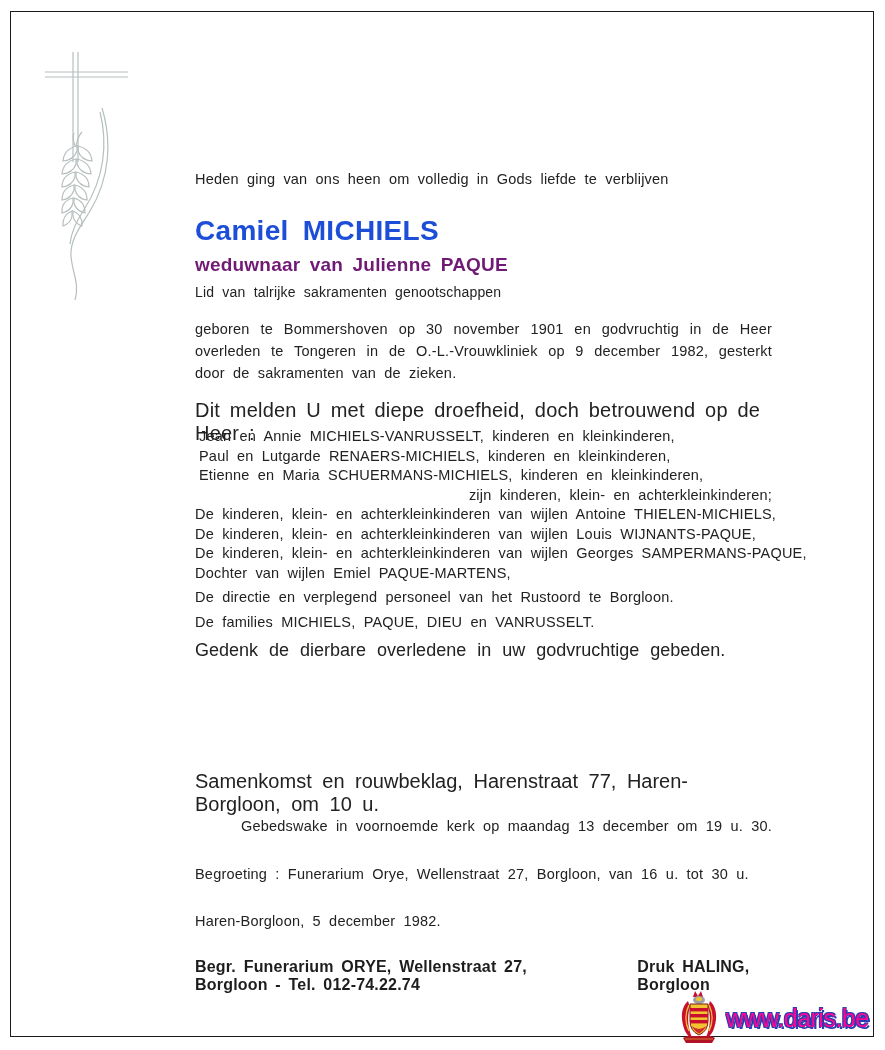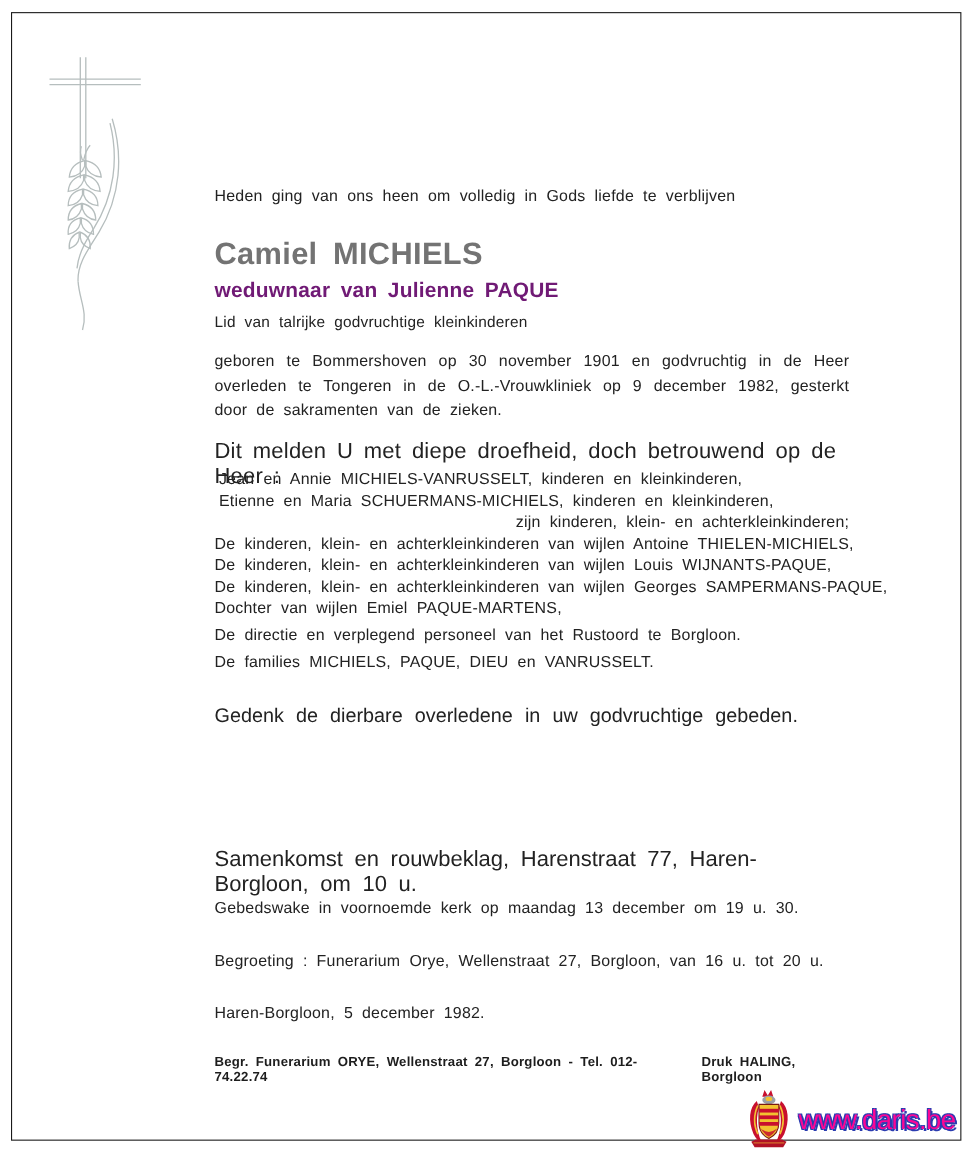--- a/index.html
+++ b/index.html
@@ -9,37 +9,37 @@
   }
   .frame{
     position:absolute;left:10px;top:11px;width:864px;height:1026px;
     border:1.5px solid #1a1a1a;box-sizing:border-box;
   }
   .abs{position:absolute;left:195px;width:577px;}
   .ws{word-spacing:4px;letter-spacing:.2px;}
   .body-txt{font-size:14.5px;line-height:22px;}
   .just{text-align:justify;}
   .intro{top:171px;font-size:14.5px;}
-  .name{top:215px;font-size:28px;font-weight:700;color:#737373;letter-spacing:.3px;word-spacing:6px;}
+  .name{top:215px;font-size:28px;font-weight:700;color:#1d4ed8;letter-spacing:.3px;word-spacing:6px;}
   .relation{top:254px;font-size:19px;font-weight:700;color:#701a75;}
   .membership{top:284px;font-size:14px;}
   .life{top:318px;}
   .announce{top:399px;font-size:20px;}
   .mourners{top:427px;font-size:14.5px;line-height:19.5px;}
   .mourners .line{white-space:nowrap;}
   .mourners .indent{padding-left:4px;}
   .mourners .right{text-align:right;}
   .mourners .gap{margin-top:5px;}
   .remember{top:640px;font-size:18px;word-spacing:6px;}
   .service{top:684px;}
   .gathering{top:770px;font-size:20px;word-spacing:5px;}
-  .vigil{top:818px;font-size:14.5px;}
+  .vigil{top:818px;font-size:14.5px;text-align:right;}
   .visit{top:866px;font-size:14.5px;}
   .dateline{top:913px;font-size:14.5px;}
-  .footer{top:958px;display:flex;justify-content:space-between;font-size:12px;font-weight:700;letter-spacing:.2px;word-spacing:3px;color:#1d1d1d;gap:47px;}
+  .footer{top:958px;display:flex;justify-content:space-between;font-size:16px;font-weight:700;letter-spacing:.2px;word-spacing:3px;color:#1d1d1d;gap:47px;}
   .cross-art{position:absolute;left:40px;top:46px;}
   .watermark-text{
     position:absolute;left:726px;top:1006px;font-size:25px;font-weight:400;
     letter-spacing:-0.5px;color:#fb0696;line-height:1;
     text-shadow:-1px -1px 0 #2b3cb0,1px -1px 0 #2b3cb0,-1px 1px 0 #2b3cb0,2px 2px 0 #2b3cb0;
     text-decoration:none;z-index:5;
   }
   .crest{position:absolute;left:680px;top:989px;z-index:5;}
 </style>
 </head>
@@ -78,46 +78,47 @@
       <path d="M35,100 q-3,-8 -1,-13"></path>
     </g>
   </svg>
 
   <div class="abs intro ws">Heden ging van ons heen om volledig in Gods liefde te verblijven</div>
 
   <div class="abs name">Camiel MICHIELS</div>
 
   <div class="abs relation ws">weduwnaar van Julienne PAQUE</div>
 
-  <div class="abs membership ws">Lid van talrijke godvruchtige kleinkinderen</div>
+  <div class="abs membership ws">Lid van talrijke sakramenten genootschappen</div>
 
   <div class="abs life body-txt just ws">geboren te Bommershoven op 30 november 1901 en godvruchtig in de Heer overleden te Tongeren in de O.-L.-Vrouwkliniek op 9 december 1982, gesterkt door de sakramenten van de zieken.</div>
 
   <div class="abs announce ws">Dit melden U met diepe droefheid, doch betrouwend op de Heer :</div>
 
   <div class="abs mourners ws">
     <div class="line indent">Jean en Annie MICHIELS-VANRUSSELT, kinderen en kleinkinderen,</div>
+    <div class="line indent">Paul en Lutgarde RENAERS-MICHIELS, kinderen en kleinkinderen,</div>
     <div class="line indent">Etienne en Maria SCHUERMANS-MICHIELS, kinderen en kleinkinderen,</div>
     <div class="line right">zijn kinderen, klein- en achterkleinkinderen;</div>
     <div class="line">De kinderen, klein- en achterkleinkinderen van wijlen Antoine THIELEN-MICHIELS,</div>
     <div class="line">De kinderen, klein- en achterkleinkinderen van wijlen Louis WIJNANTS-PAQUE,</div>
     <div class="line">De kinderen, klein- en achterkleinkinderen van wijlen Georges SAMPERMANS-PAQUE,</div>
     <div class="line">Dochter van wijlen Emiel PAQUE-MARTENS,</div>
     <div class="line gap">De directie en verplegend personeel van het Rustoord te Borgloon.</div>
     <div class="line gap">De families MICHIELS, PAQUE, DIEU en VANRUSSELT.</div>
   </div>
 
   <div class="abs remember">Gedenk de dierbare overledene in uw godvruchtige gebeden.</div>
 
 
   <div class="abs gathering">Samenkomst en rouwbeklag, Harenstraat 77, Haren-Borgloon, om 10 u.</div>
 
   <div class="abs vigil ws">Gebedswake in voornoemde kerk op maandag 13 december om 19 u. 30.</div>
 
-  <div class="abs visit ws">Begroeting : Funerarium Orye, Wellenstraat 27, Borgloon, van 16 u. tot 20 u.</div>
+  <div class="abs visit ws">Begroeting : Funerarium Orye, Wellenstraat 27, Borgloon, van 16 u. tot 30 u.</div>
 
   <div class="abs dateline ws">Haren-Borgloon, 5 december 1982.</div>
 
   <div class="abs footer">
     <span>Begr. Funerarium ORYE, Wellenstraat 27, Borgloon - Tel. 012-74.22.74</span>
     <span>Druk HALING, Borgloon</span>
   </div>
 
   <svg class="crest" width="38" height="58" viewBox="0 0 38 58">
 

